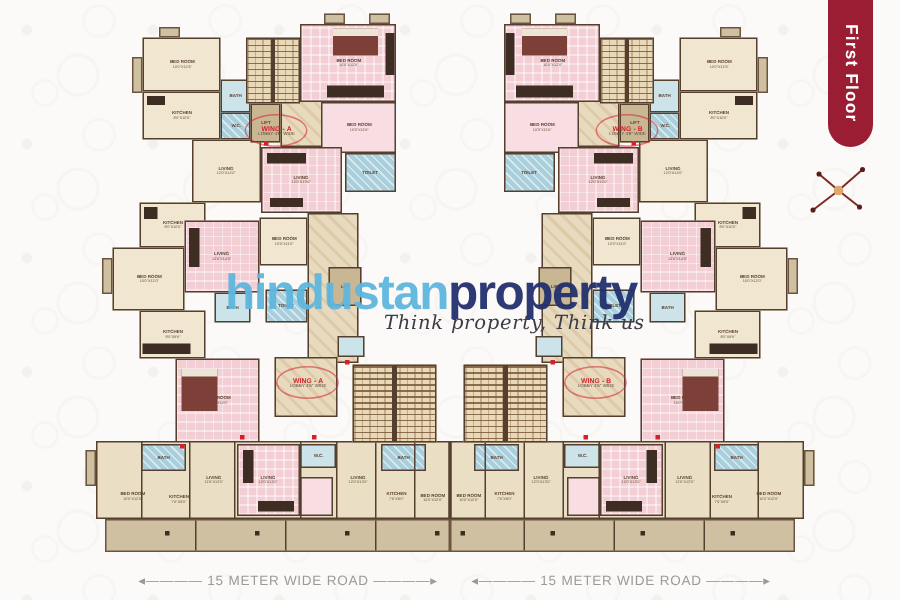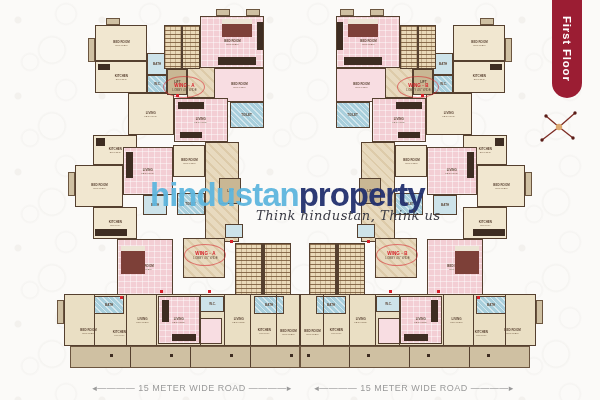--- a/index.html
+++ b/index.html
@@ -538,21 +538,21 @@
       <line x1="23" y1="23" x2="10" y2="12"></line>
     </g>
     <circle cx="23" cy="23" r="3.2" fill="#dca86f"></circle>
     <circle cx="39" cy="9" r="1.7" fill="#5a1d18"></circle>
     <circle cx="6" cy="36" r="1.7" fill="#5a1d18"></circle>
     <circle cx="37" cy="34" r="1.7" fill="#5a1d18"></circle>
     <circle cx="10" cy="12" r="1.7" fill="#5a1d18"></circle>
   </svg>
 
   <div id="wm"><span class="b1">hindustan</span><span class="b2">property</span></div>
-  <div id="tagline">Think hindustan, Think us</div>
+  <div id="tagline">Think property, Think us</div>
 
   <div id="road-left" class="road">
     <span class="txt">15 METER WIDE ROAD</span>
   </div>
   <div id="road-right" class="road">
     <span class="txt">15 METER WIDE ROAD</span>
   </div>
 
 </div>
 

